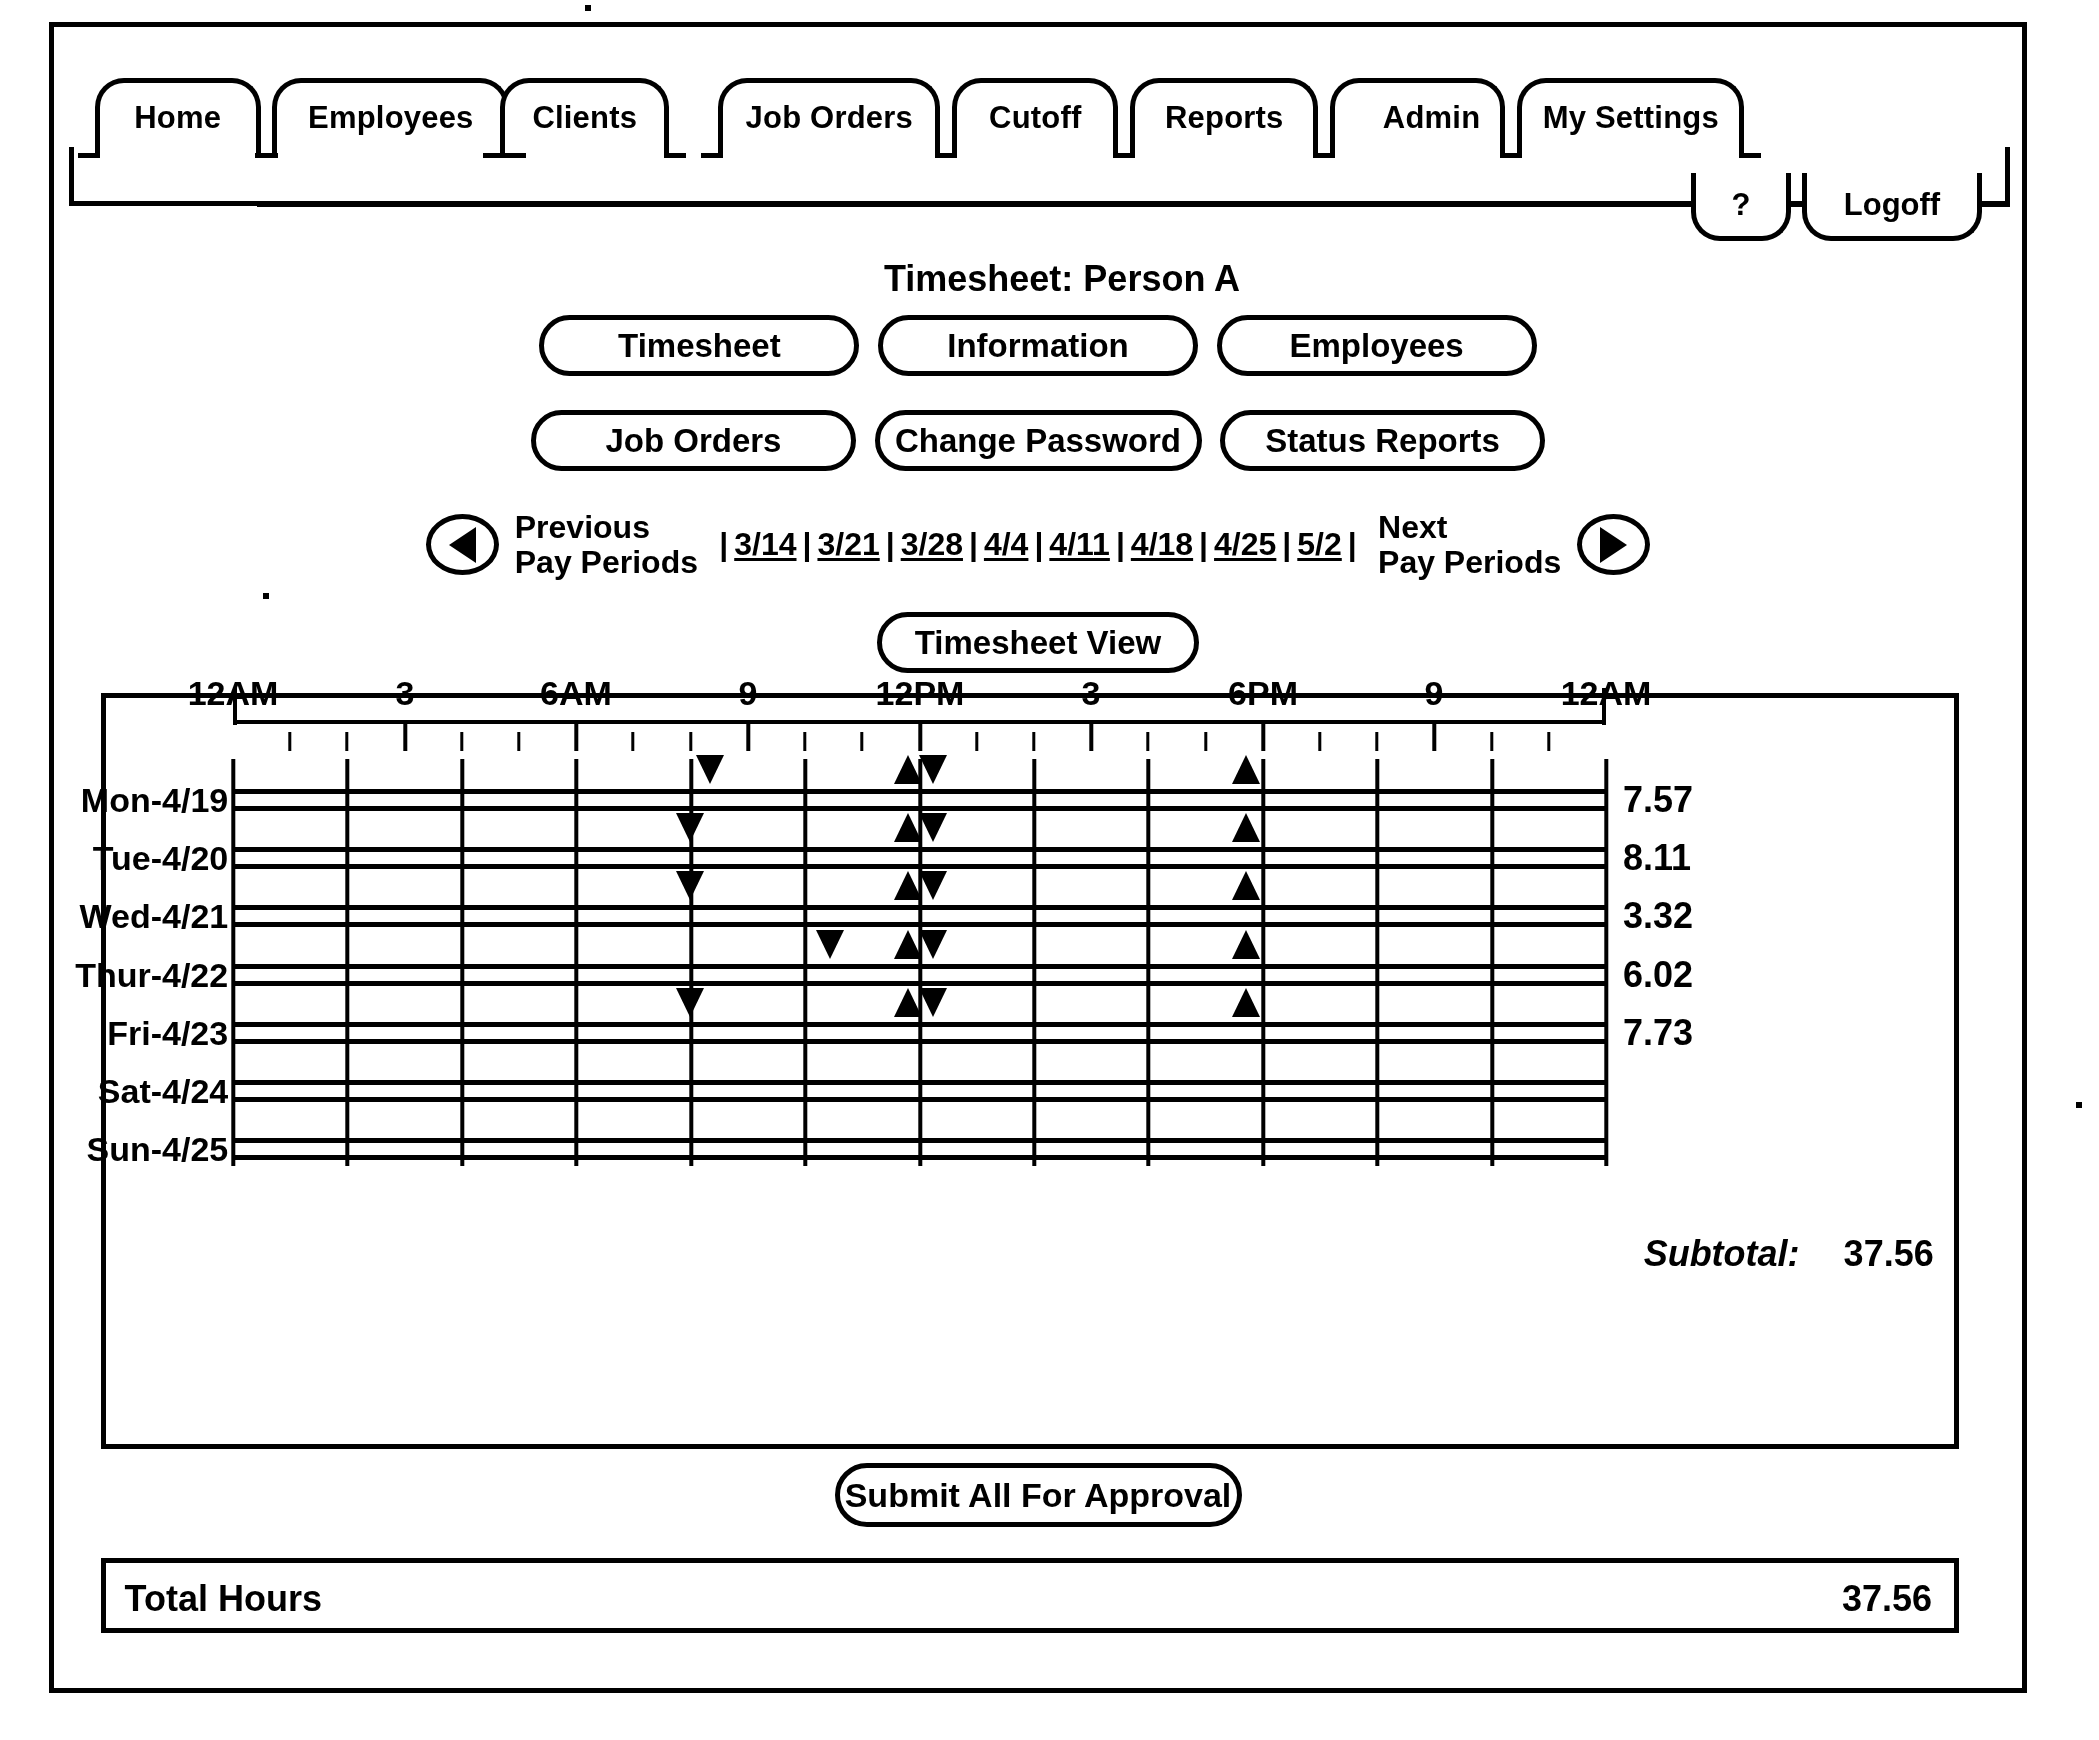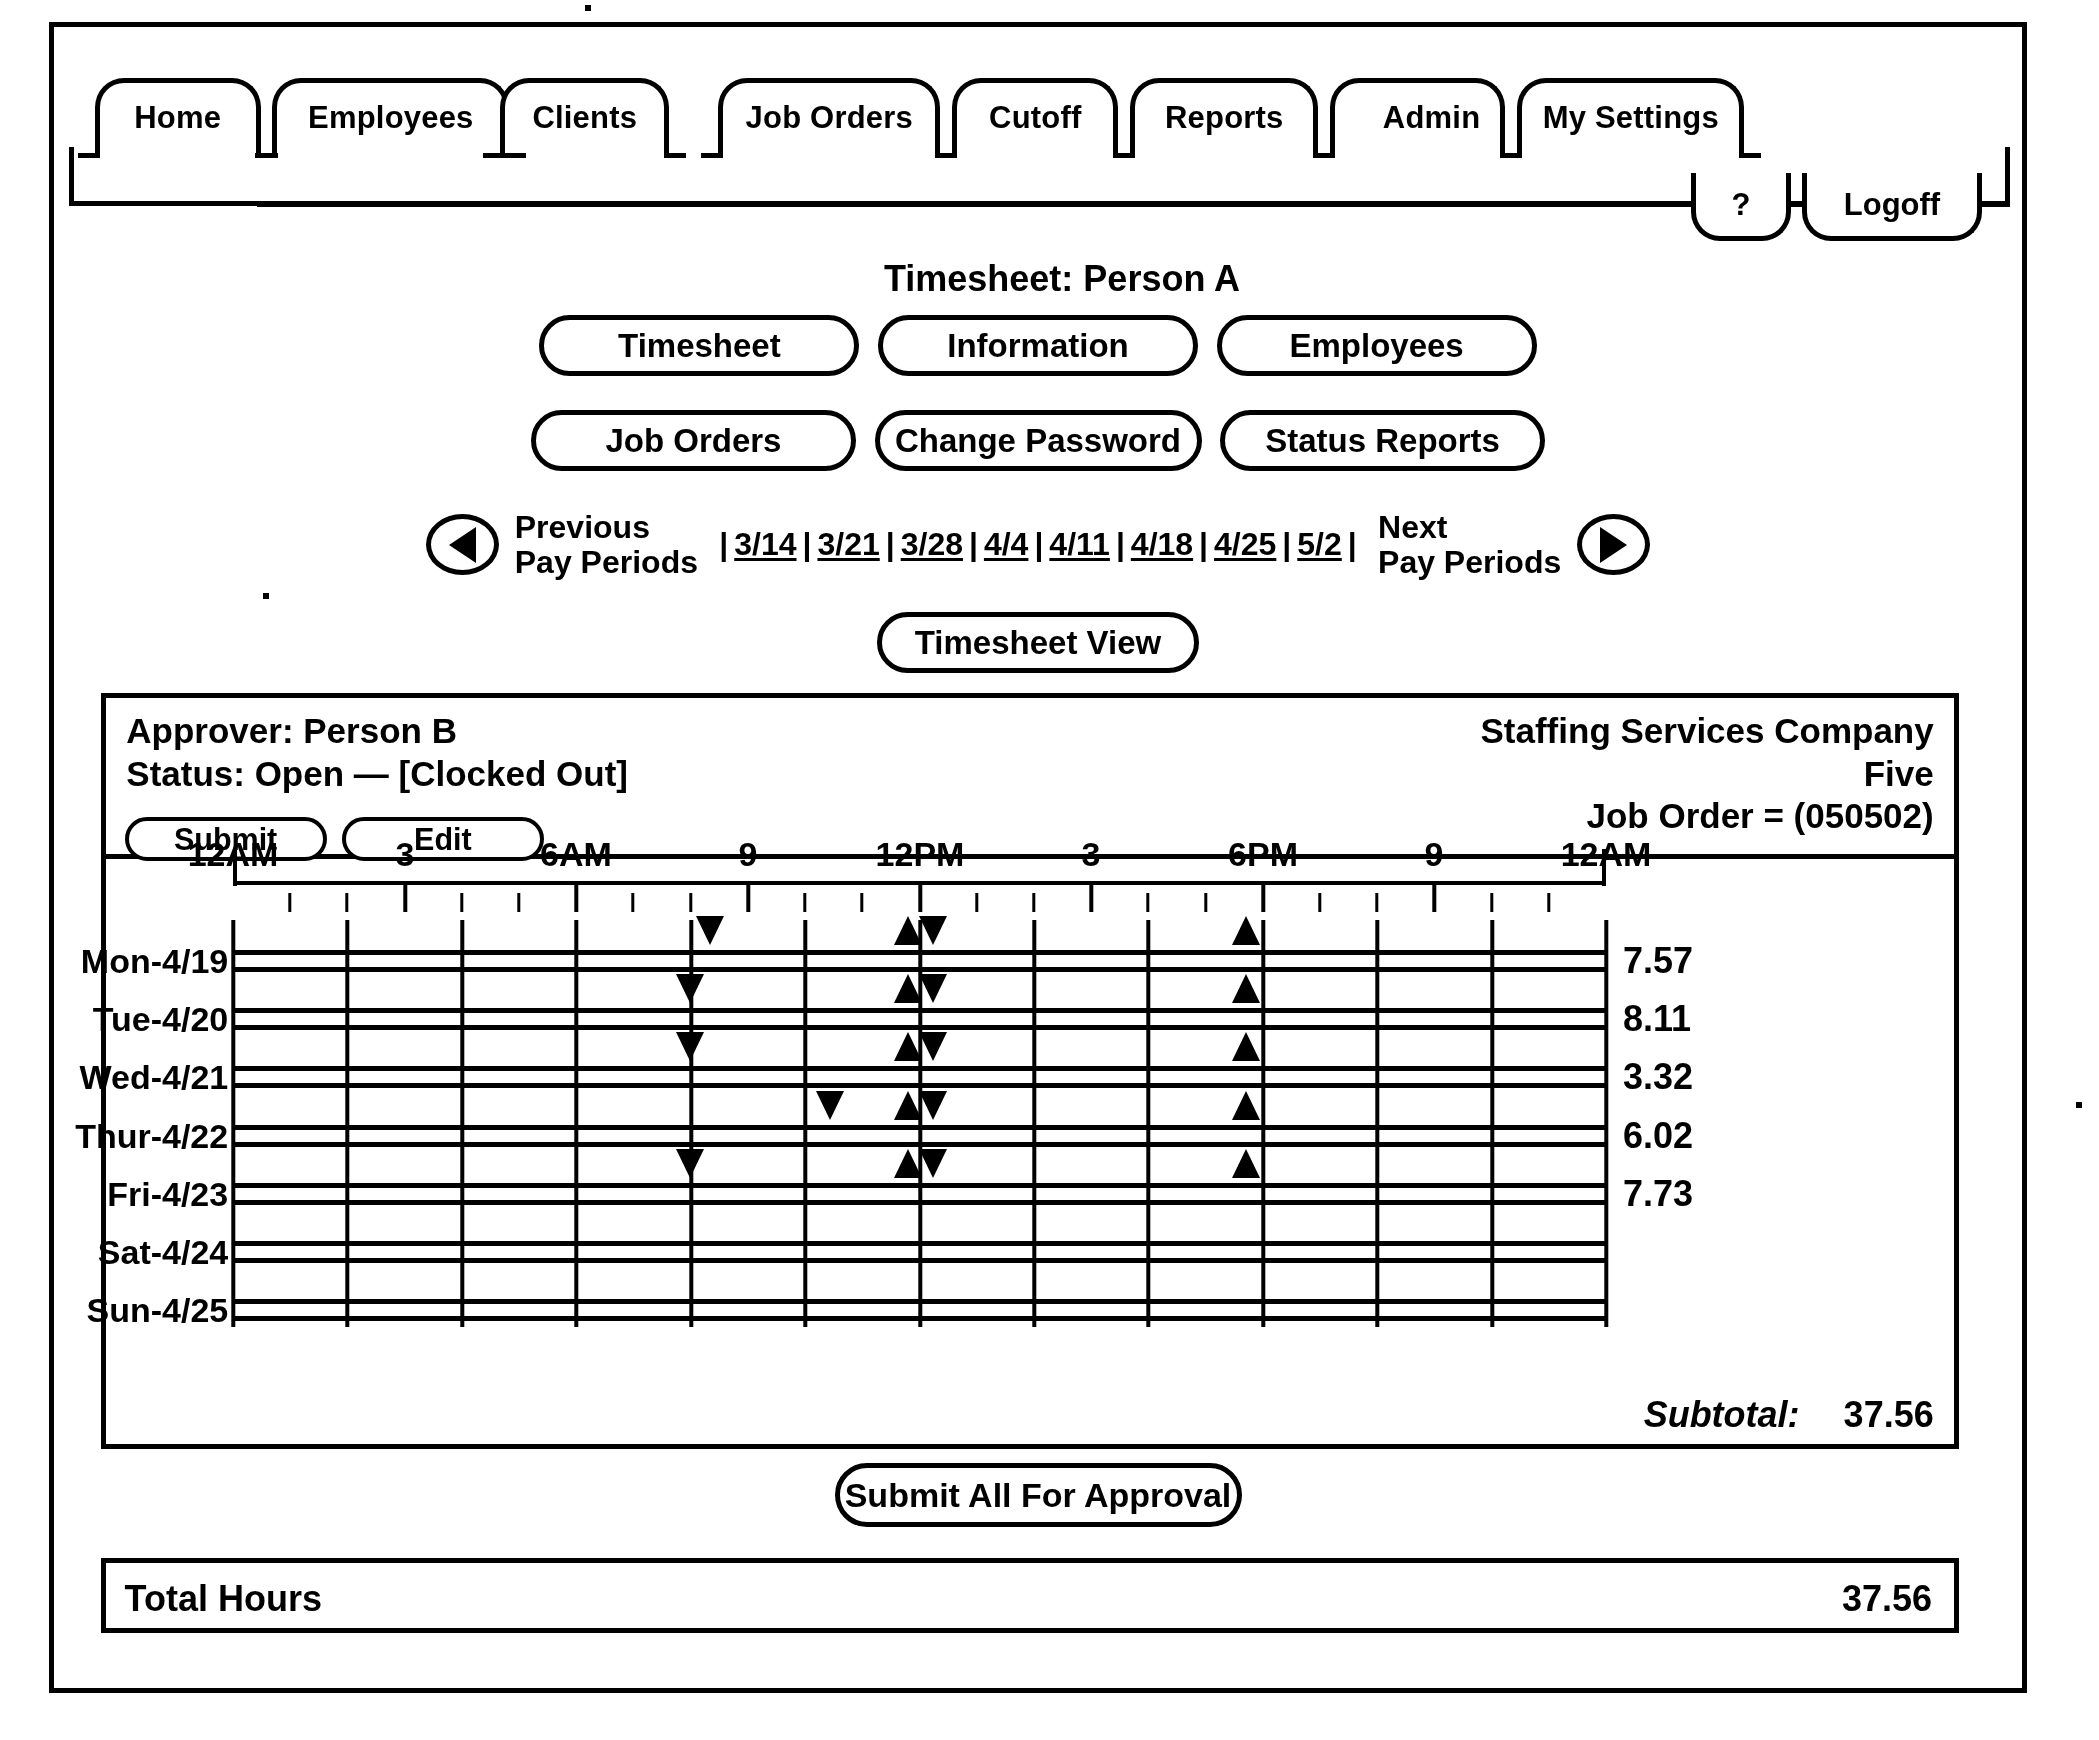--- a/index.html
+++ b/index.html
@@ -246,35 +246,20 @@
       <div class="tri-right"></div>
     </div>
   </div>
 
   <div id="tsview-row">
     <div class="pill">Timesheet View</div>
   </div>
 
   <div id="main-panel">
 
-    <div id="panel-head">
-      <div class="head-left">
-        <div>Approver: Person B</div>
-        <div>Status: Open — [Clocked Out]</div>
-      </div>
-      <div class="head-right">
-        <div>Staffing Services Company</div>
-        <div>Five</div>
-        <div>Job Order = (050502)</div>
-      </div>
-      <div id="head-actions">
-        <div class="pill">Submit</div>
-        <div class="pill">Edit</div>
-      </div>
-    </div>
 
     <div id="chart-area">
       <div id="daylabels">
           <div class="daylabel" style="top: 102px;">Mon-4/19</div>
           <div class="daylabel" style="top: 160px;">Tue-4/20</div>
           <div class="daylabel" style="top: 218px;">Wed-4/21</div>
           <div class="daylabel" style="top: 277px;">Thur-4/22</div>
           <div class="daylabel" style="top: 335px;">Fri-4/23</div>
           <div class="daylabel" style="top: 393px;">Sat-4/24</div>
           <div class="daylabel" style="top: 451px;">Sun-4/25</div>

